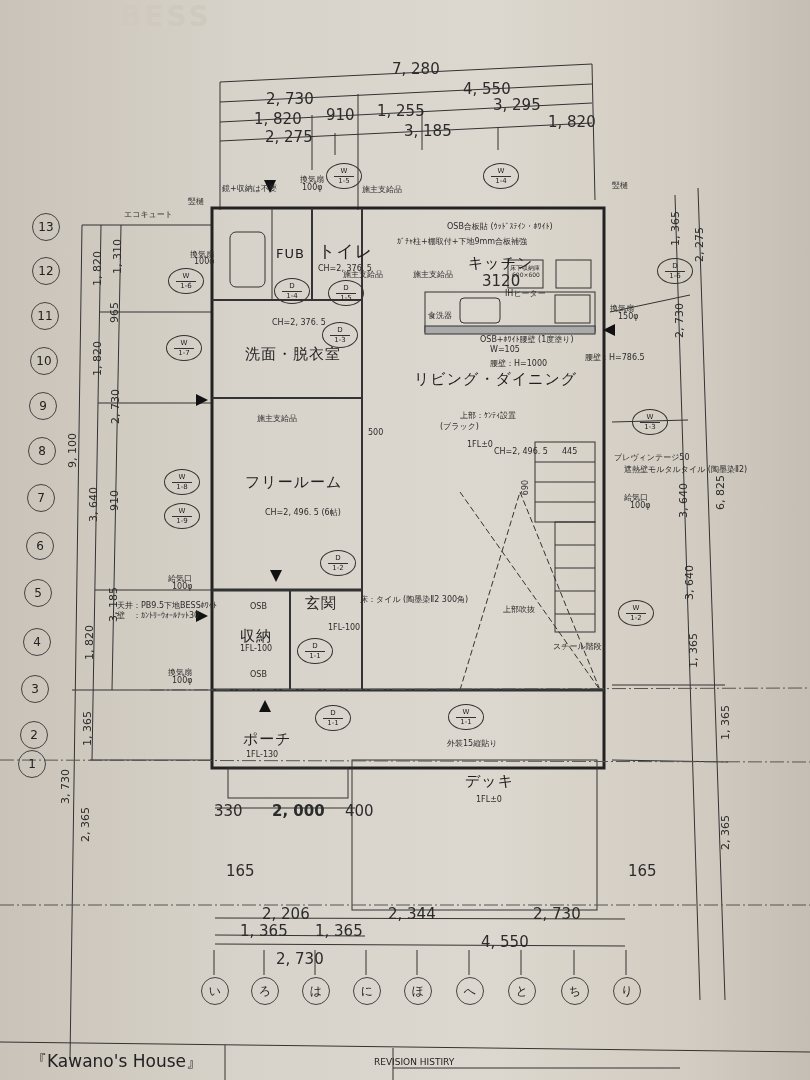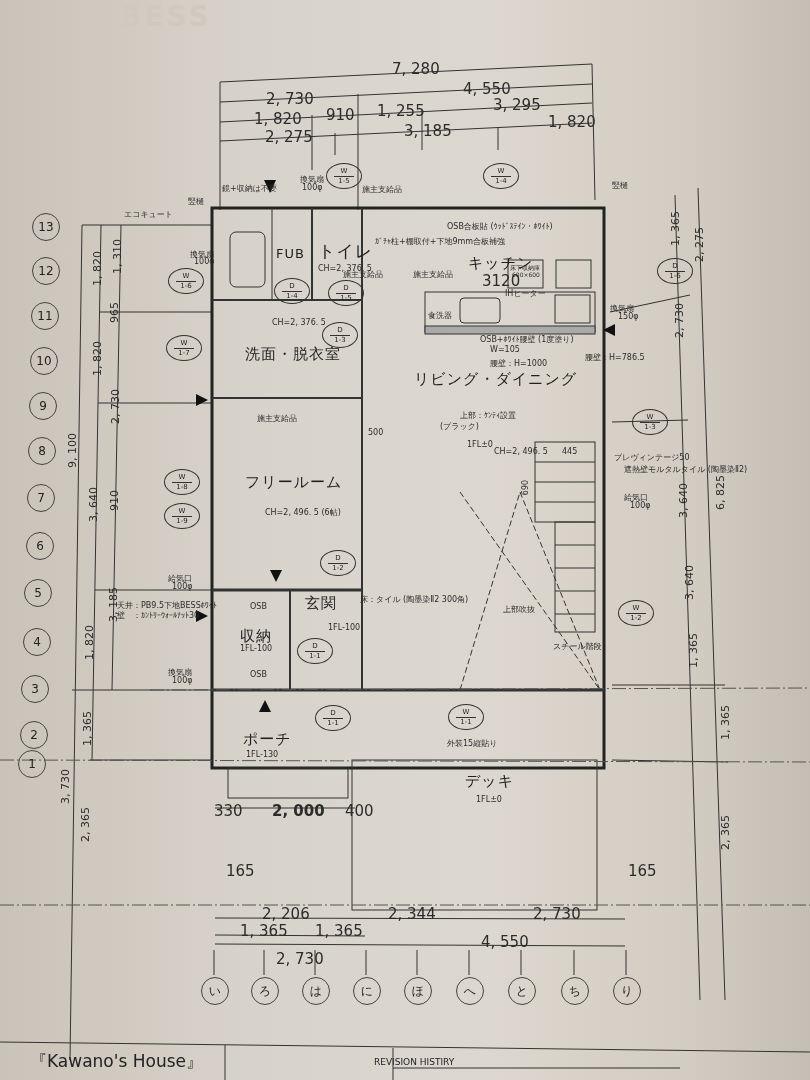--- a/index.html
+++ b/index.html
@@ -230,21 +230,21 @@
 <div class="small" style="left:222px;top:183px;">鏡+収納は不要</div>
 <div class="small" style="left:300px;top:174px;">換気扇</div>
 <div class="small" style="left:302px;top:183px;">100φ</div>
 <div class="small" style="left:190px;top:249px;">換気扇</div>
 <div class="small" style="left:194px;top:257px;">100φ</div>
 <div class="small" style="left:362px;top:184px;">施主支給品</div>
 <div class="small" style="left:343px;top:269px;">施主支給品</div>
 <div class="small" style="left:413px;top:269px;">施主支給品</div>
 <div class="small" style="left:257px;top:413px;">施主支給品</div>
 <div class="small" style="left:447px;top:221px;">OSB合板貼 (ｳｯﾄﾞｽﾃｲﾝ・ﾎﾜｲﾄ)</div>
-<div class="small" style="left:375px;top:236px;">ｶﾞﾁｬ柱+棚取付+下地9mm合板補強</div>
+<div class="small" style="left:397px;top:236px;">ｶﾞﾁｬ柱+棚取付+下地9mm合板補強</div>
 <div class="small" style="left:505px;top:288px;">IHヒーター</div>
 <div class="small" style="left:428px;top:310px;">食洗器</div>
 <div class="small" style="left:510px;top:264px;font-size:6px;">床下収納庫</div>
 <div class="small" style="left:512px;top:271px;font-size:6px;">600×600</div>
 <div class="small" style="left:480px;top:334px;">OSB+ﾎﾜｲﾄ腰壁 (1度塗り)</div>
 <div class="small" style="left:490px;top:345px;">W=105</div>
 <div class="small" style="left:490px;top:358px;">腰壁：H=1000</div>
 <div class="small" style="left:585px;top:352px;">腰壁：H=786.5</div>
 <div class="small" style="left:610px;top:303px;">換気扇</div>
 <div class="small" style="left:618px;top:312px;">150φ</div>

